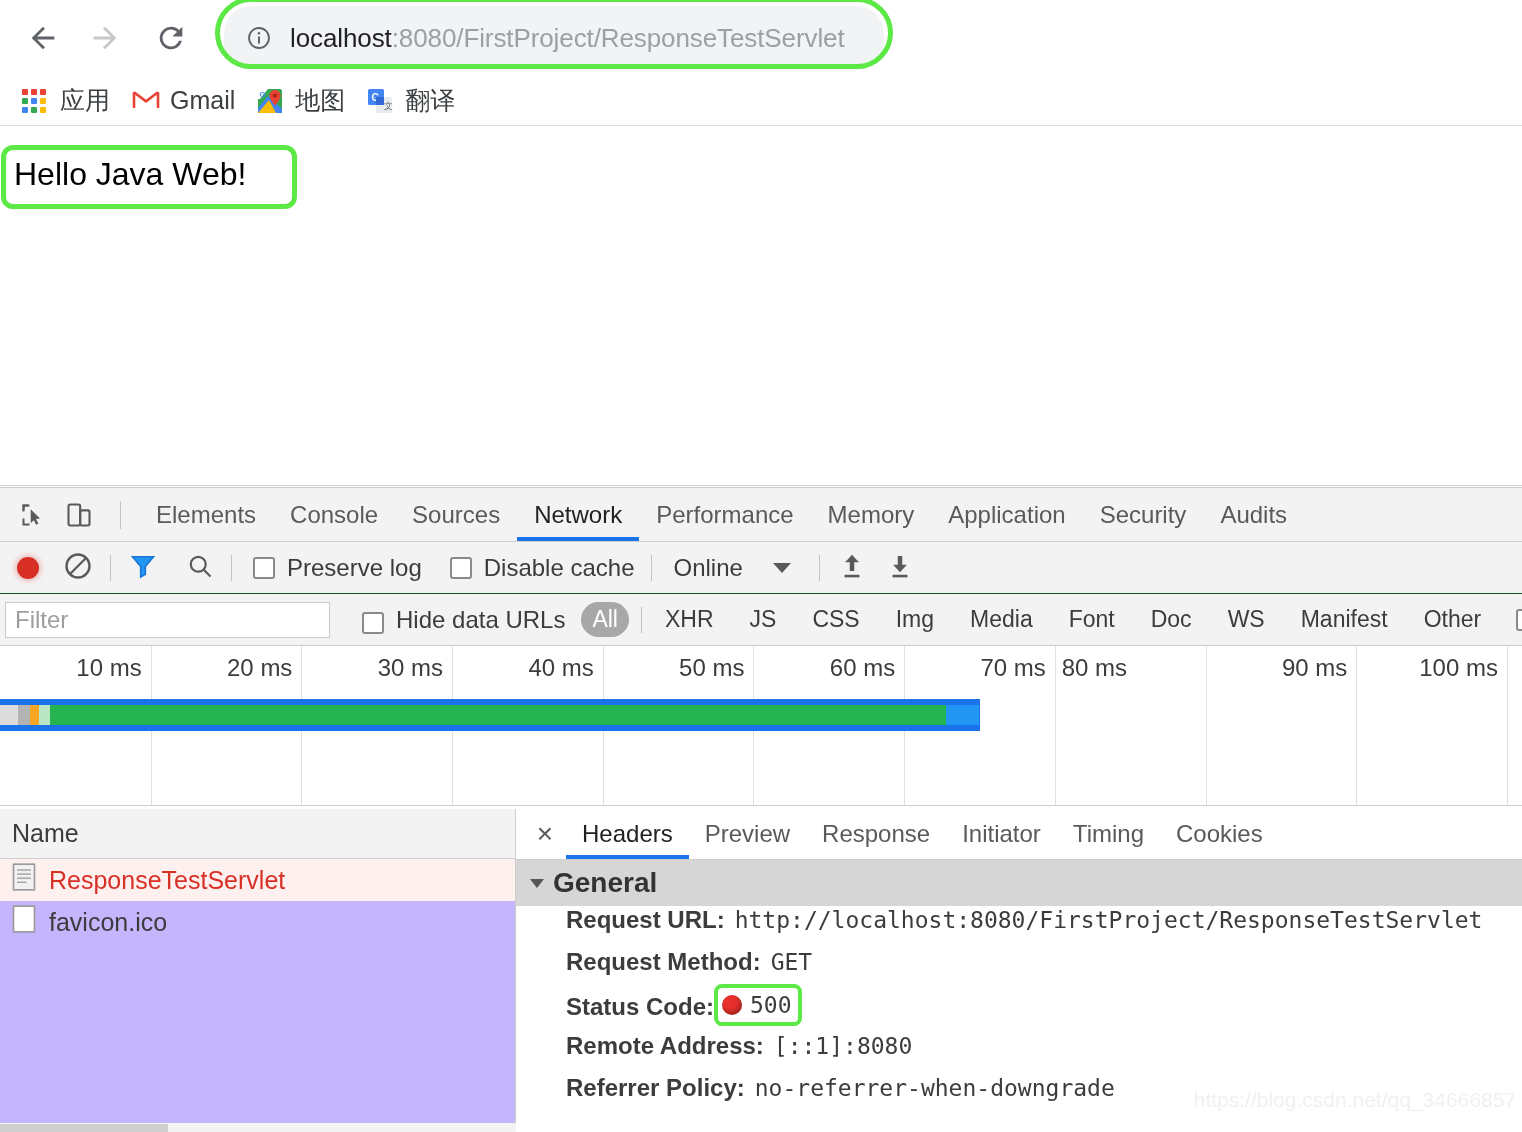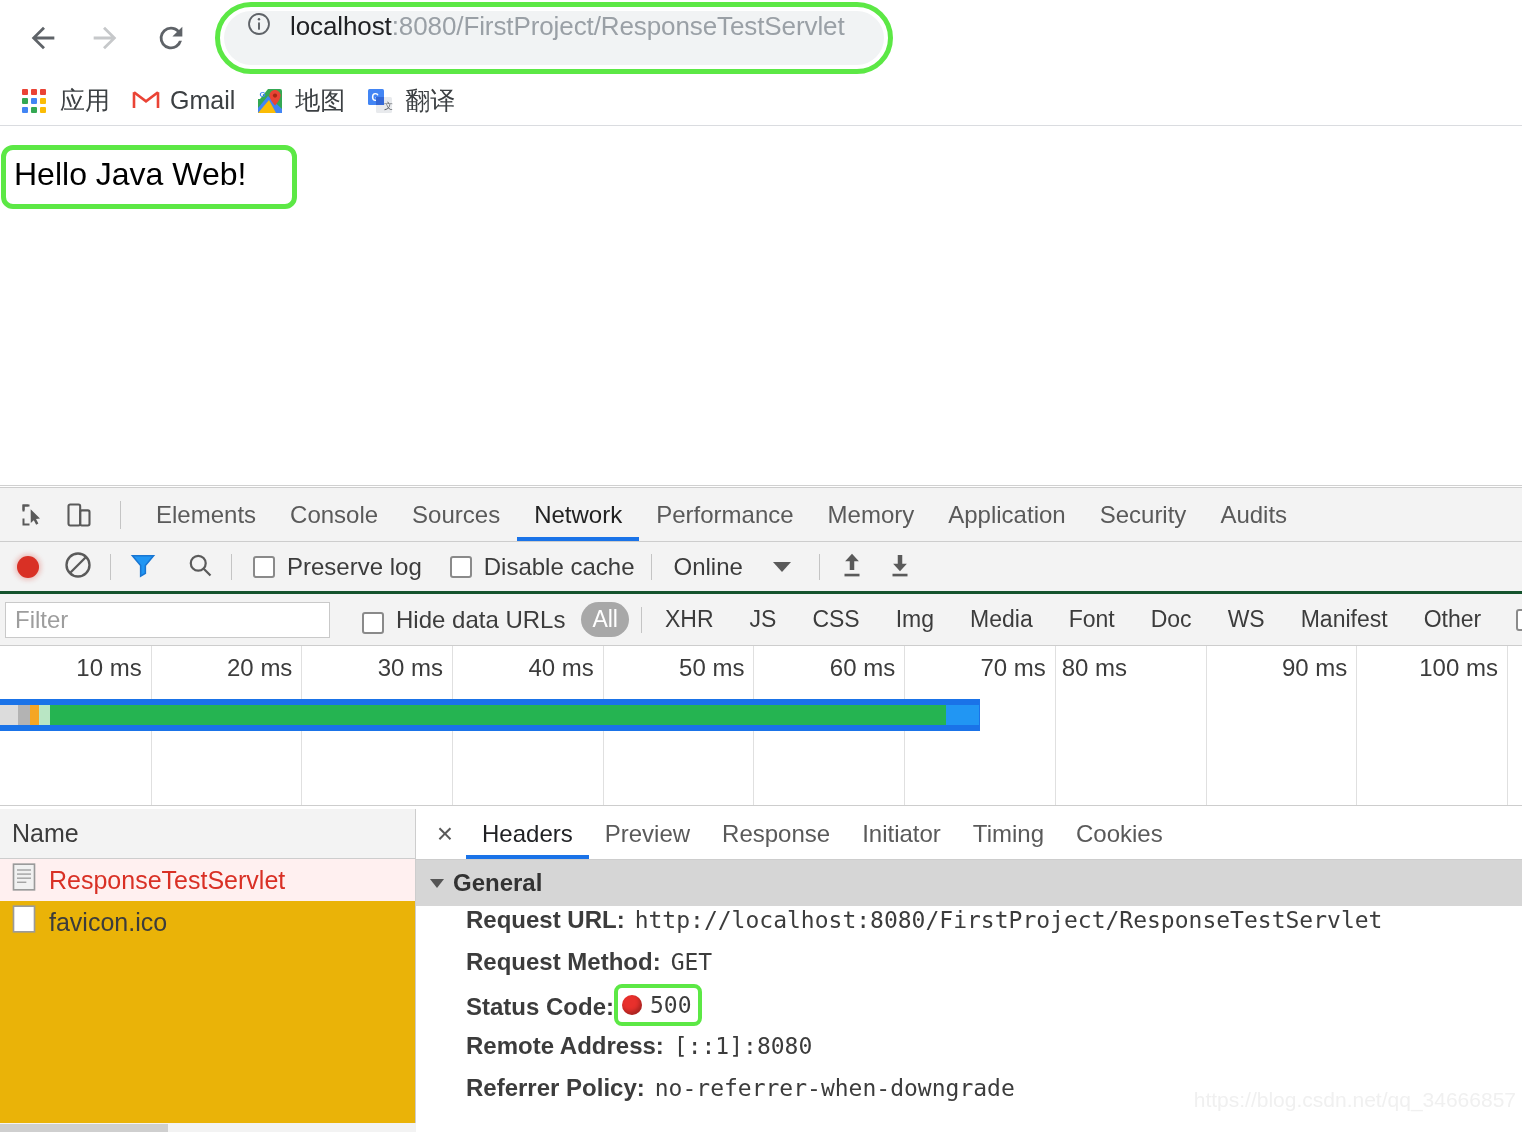--- a/index.html
+++ b/index.html
@@ -39,24 +39,25 @@
   .nav-fwd { margin-left: 16px; }
   .nav-reload { margin-left: 20px; }
 
   .omnibox-wrap {
     position: relative;
     margin-left: 30px;
     flex: none;
   }
   .omnibox {
     width: 660px;
-    height: 54px;
+    height: 64px;
     background: #f1f3f4;
     border-radius: 27px;
     display: flex;
+    align-items: center;
     box-sizing: border-box;
     padding-left: 22px;
   }
   .info-icon {
     width: 26px; height: 26px;
     flex: none;
     margin-right: 18px;
   }
   .url-text {
     font-size: 26px;
@@ -195,21 +196,21 @@
     left: 0; right: 0; bottom: 0;
     height: 4px;
     background: #1a73e8;
   }
 
   
   .dt-controlbar {
     position: relative;
     height: 52px;
     background: #f3f3f3;
-    border-bottom: 3px solid #14532d;
+    border-bottom: 1px solid #14532d;
     display: flex;
     align-items: center;
     box-sizing: border-box;
   }
   .rec-dot {
     width: 22px; height: 22px;
     border-radius: 50%;
     background: #d93025;
     margin-left: 17px;
     flex: none;
@@ -349,23 +350,23 @@
   
   .dt-bottom {
     position: absolute;
     left: 0;
     top: 321px;
     right: 0;
     bottom: 0;
     display: flex;
   }
   .req-list {
-    width: 416px;
-    flex: none;
-    background: #eab308;
+    width: 516px;
+    flex: none;
+    background: #c4b5fd;
     border-right: 1px solid #cdcdcd;
     box-sizing: border-box;
     position: relative;
   }
   .req-head {
     height: 50px;
     background: #f3f3f3;
     border-bottom: 1px solid #cdcdcd;
     display: flex;
     align-items: center;
@@ -430,21 +431,21 @@
     left: 0; right: 0; bottom: 0;
     height: 4px;
     background: #1a73e8;
   }
   .sec-header {
     height: 46px;
     background: #d6d6d6;
     display: flex;
     align-items: center;
     padding-left: 14px;
-    font-size: 24px;
+    font-size: 28px;
     color: #333333;
     font-weight: bold;
     box-sizing: border-box;
   }
   .tri-down {
     width: 0; height: 0;
     border-left: 7px solid transparent;
     border-right: 7px solid transparent;
     border-top: 9px solid #555555;
     margin-right: 9px;

